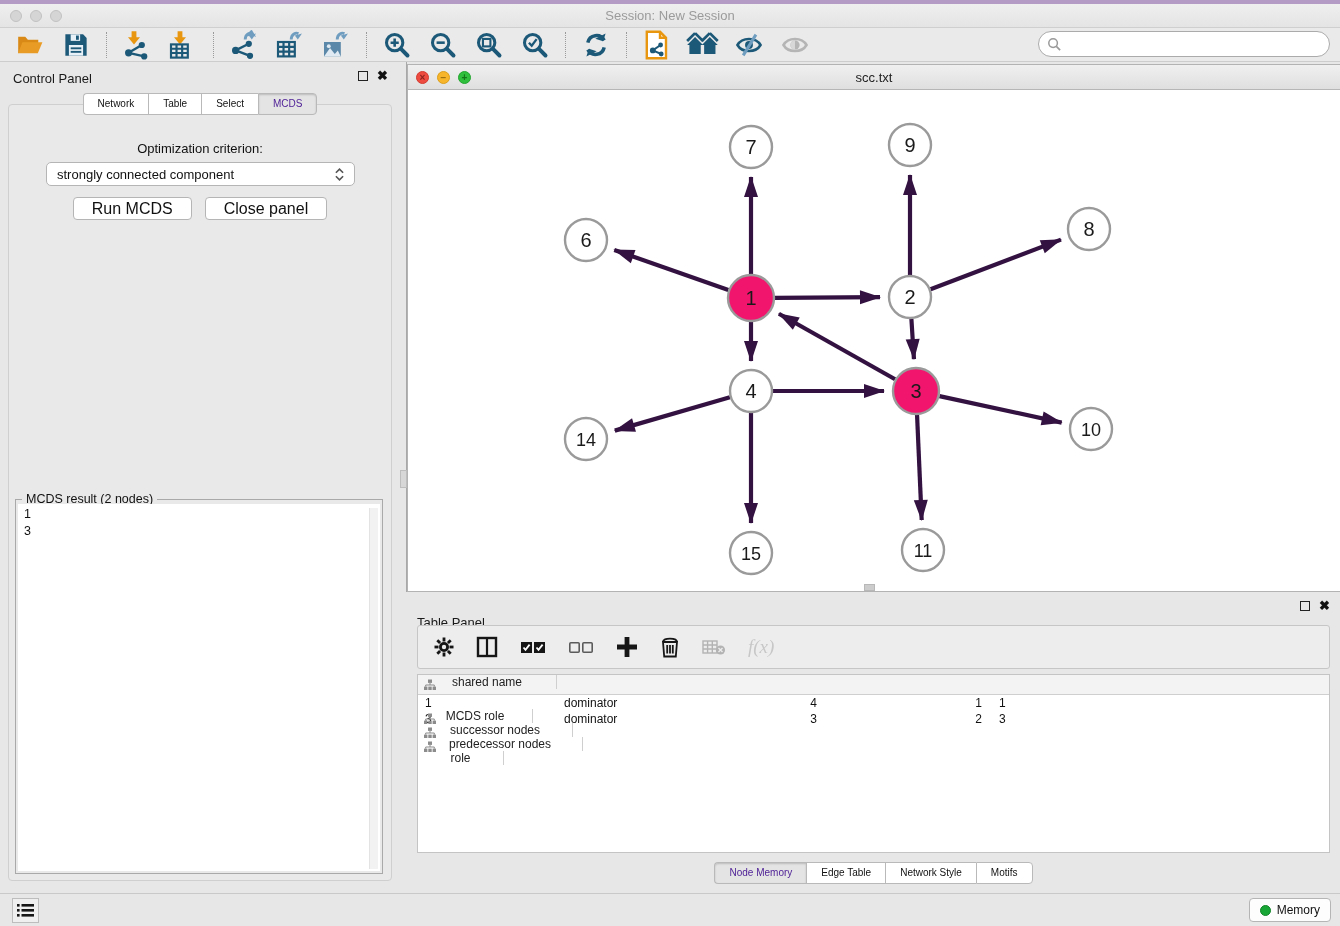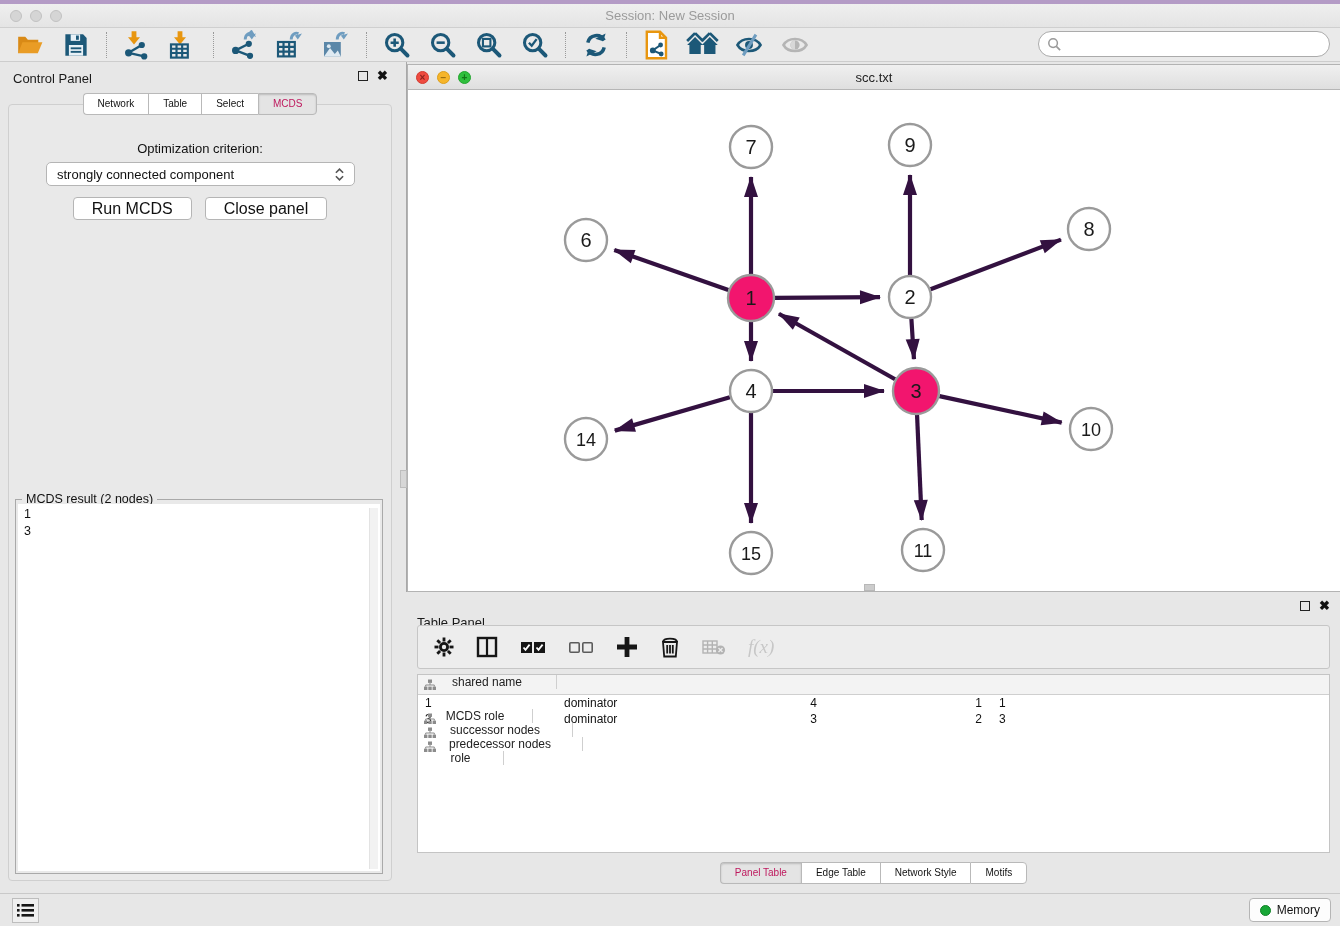--- a/index.html
+++ b/index.html
@@ -38,21 +38,21 @@
   .cp-title { position:absolute; left:13px; top:9px; font-size:13px; color:#1a1a1a; }
   .win-btns { position:absolute; right:12px; top:9px; display:flex; gap:9px; align-items:center; }
   .float-btn { width:10px; height:10px; border:1.6px solid #222; background:transparent; }
   .close-btn { font-size:13px; font-weight:bold; color:#111; line-height:10px; }
 
   .cp-tabs { position:absolute; left:0; top:31px; width:100%; display:flex; justify-content:center; z-index:3; }
   .tab { height:22px; padding:0 14px; background:#fff; border:1px solid #b9b9b9; border-right:none;
          font-size:10px; line-height:20px; color:#111; }
   .tab:first-child { border-radius:4px 0 0 4px; }
   .tab:last-child { border-right:1px solid #b9b9b9; border-radius:0 4px 4px 0; }
-  .tab.active { background:#e4e4e4; color:#be185d; box-shadow:inset 0 1px 2px rgba(0,0,0,.18); }
+  .tab.active { background:#e4e4e4; color:#4c1d95; box-shadow:inset 0 1px 2px rgba(0,0,0,.18); }
 
   .cp-body { position:absolute; left:8px; right:8px; top:42px; bottom:12px; background:#e9e9e9;
              border:1px solid #cfcfcf; border-radius:4px; }
   .opt-label { position:absolute; left:0; right:0; top:36px; text-align:center; font-size:13px; color:#111; }
   .select { position:absolute; left:37px; right:36px; top:57px; height:24px; background:#fff;
             border:1px solid #b5b5b5; border-radius:5px; display:flex; align-items:center;
             padding:0 10px; font-size:13px;gap:36px; }
   .select .sel-text { flex:1; }
   .stepper { display:flex; flex-direction:column; align-items:center; gap:1px; }
   .stepper svg { display:block; }
@@ -552,21 +552,21 @@
             <div class="td al" style="width: 139px;">3</div>
             <div class="td al" style="width: 115px;">dominator</div>
             <div class="td ar" style="width: 155px;">3</div>
             <div class="td ar" style="width: 165px;">2</div>
             <div class="td al" style="width: 86px;">3</div>
           </div>
         </div>
     </div>
 
     <div class="tp-tabs">
-      <div class="tab active">Panel Table</div>
+      <div class="tab active">Node Memory</div>
       <div class="tab">Edge Table</div>
       <div class="tab">Network Style</div>
       <div class="tab">Motifs</div>
     </div>
   </div>
 
   <div class="status-bar">
     <div class="list-btn">
       <svg width="17" height="15" viewBox="0 0 17 15">
         <g fill="#161616">

